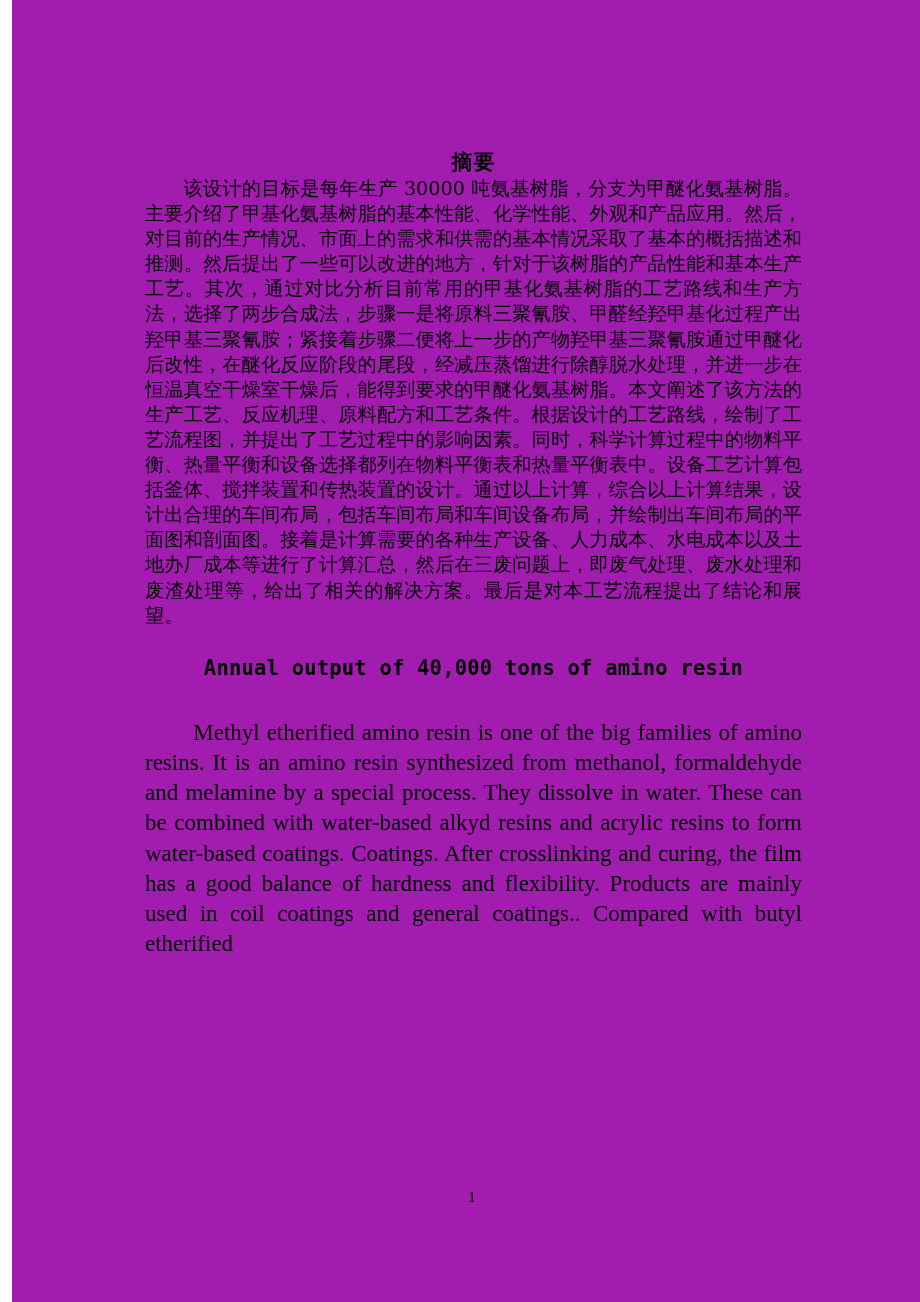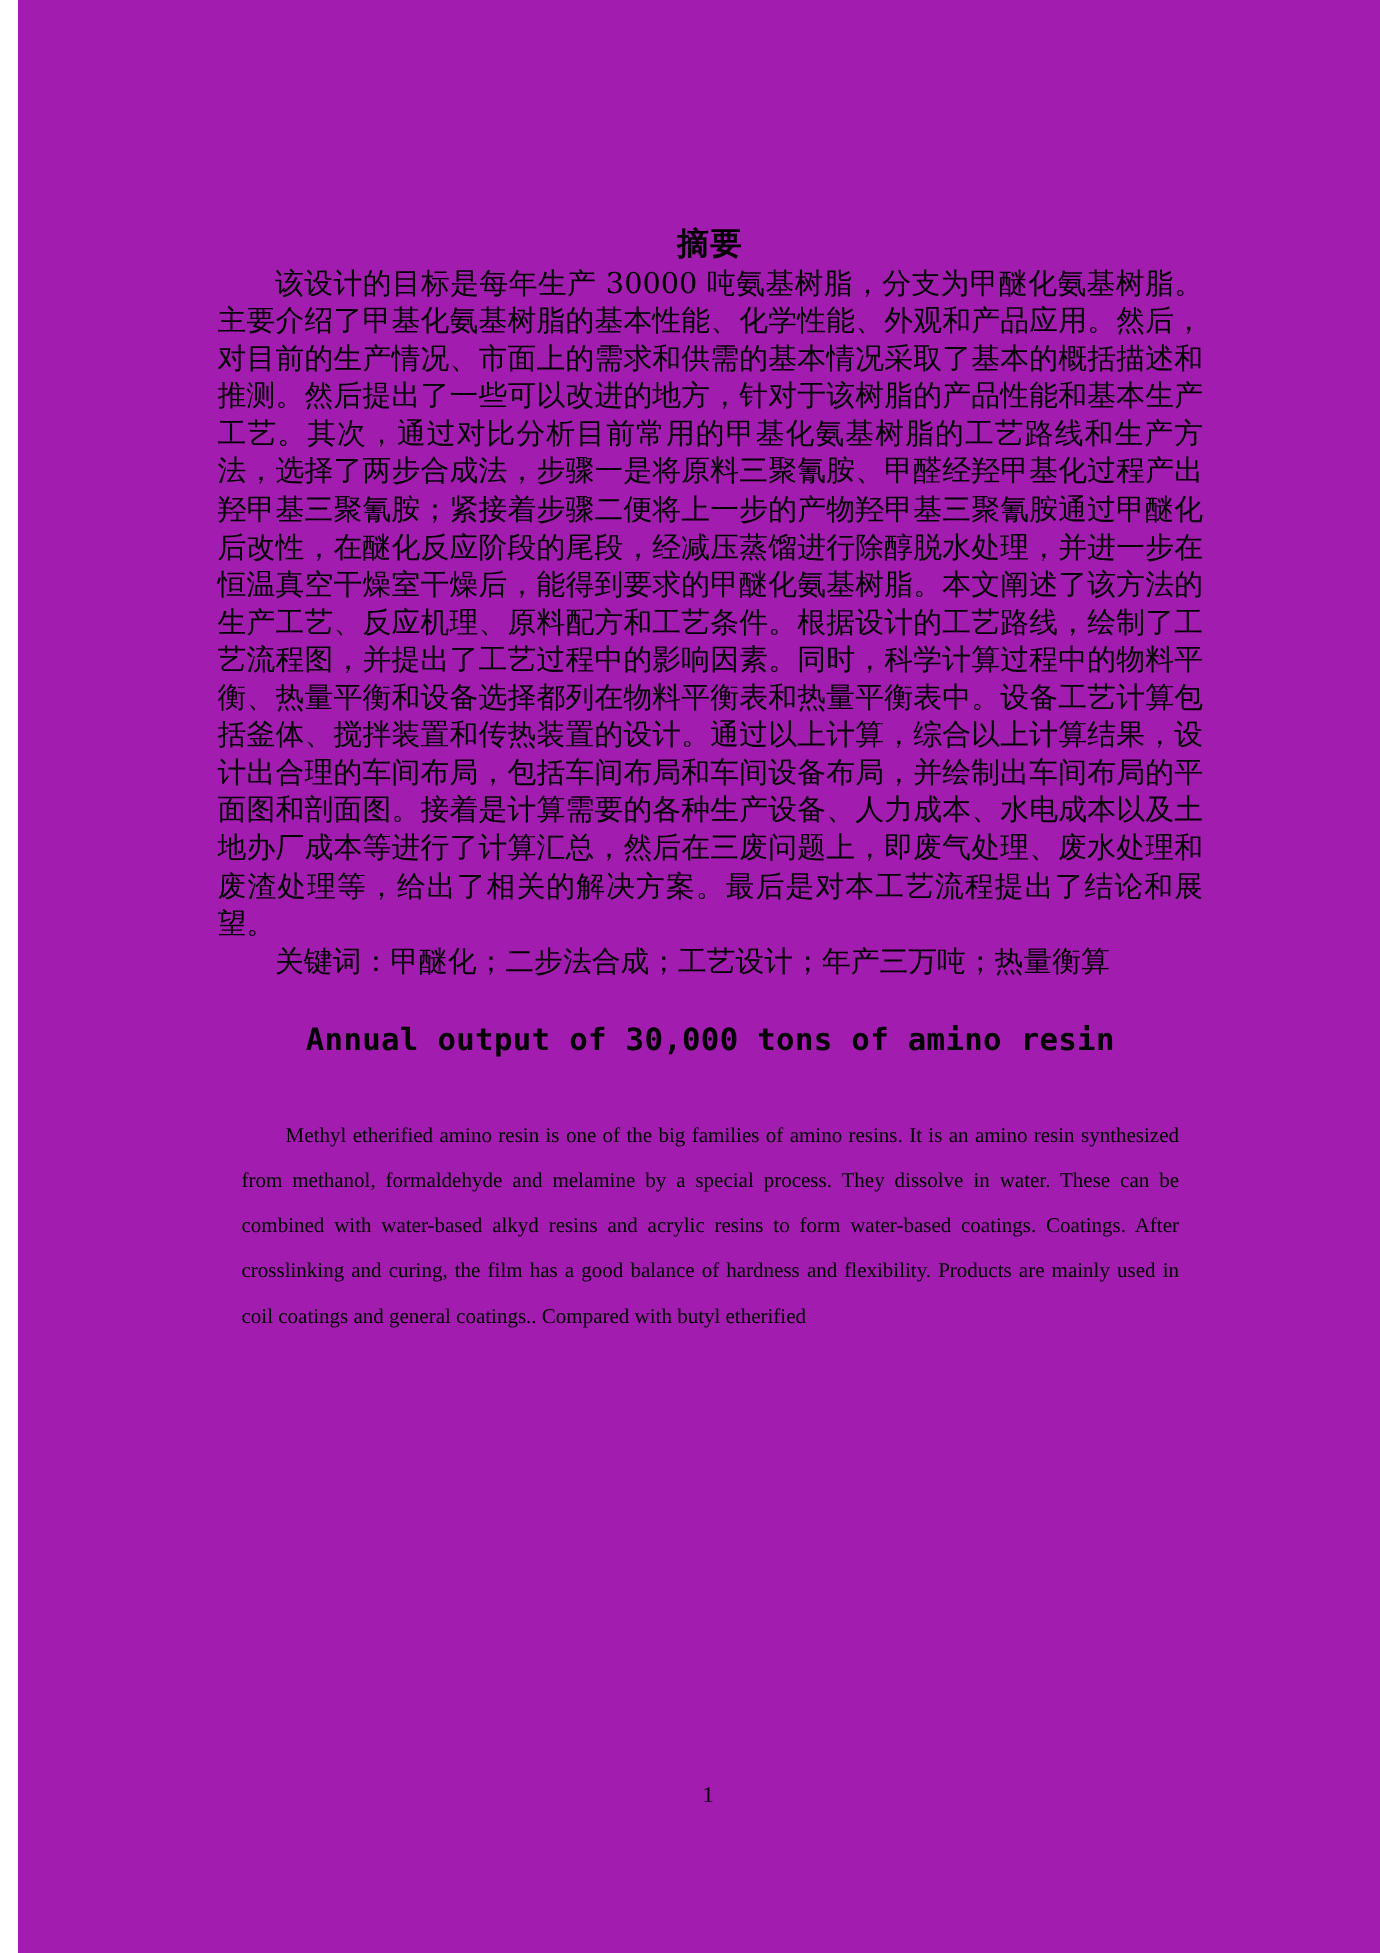--- a/index.html
+++ b/index.html
@@ -88,25 +88,25 @@
     font-size: 21px;
     line-height: 30px;
     text-align: center;
     margin: 0;
     margin-top: 41px;
   }
 
   
   .en-body {
     font-family: "Liberation Serif", "DejaVu Serif", serif;
-    font-size: 14px;
+    font-size: 23px;
     line-height: 30.2px;
     text-align: justify;
     text-indent: 2.1em;
-    margin: 16px;
+    margin: 0;
     margin-top: 35px;
     hyphens: none;
   }
 
   
   .page-number {
     position: absolute;
     left: 0;
     top: 1188px;
     width: 920px;
@@ -121,23 +121,22 @@
 <body>
 
 <div class="page">
   <div class="content">
 
     <h1 class="cn-title">摘要</h1>
 
 
     <p class="cn-body">该设计的目标是每年生产 30000 吨氨基树脂，分支为甲醚化氨基树脂。主要介绍了甲基化氨基树脂的基本性能、化学性能、外观和产品应用。然后，对目前的生产情况、市面上的需求和供需的基本情况采取了基本的概括描述和推测。然后提出了一些可以改进的地方，针对于该树脂的产品性能和基本生产工艺。其次，通过对比分析目前常用的甲基化氨基树脂的工艺路线和生产方法，选择了两步合成法，步骤一是将原料三聚氰胺、甲醛经羟甲基化过程产出羟甲基三聚氰胺；紧接着步骤二便将上一步的产物羟甲基三聚氰胺通过甲醚化后改性，在醚化反应阶段的尾段，经减压蒸馏进行除醇脱水处理，并进一步在恒温真空干燥室干燥后，能得到要求的甲醚化氨基树脂。本文阐述了该方法的生产工艺、反应机理、原料配方和工艺条件。根据设计的工艺路线，绘制了工艺流程图，并提出了工艺过程中的影响因素。同时，科学计算过程中的物料平衡、热量平衡和设备选择都列在物料平衡表和热量平衡表中。设备工艺计算包括釜体、搅拌装置和传热装置的设计。通过以上计算，综合以上计算结果，设计出合理的车间布局，包括车间布局和车间设备布局，并绘制出车间布局的平面图和剖面图。接着是计算需要的各种生产设备、人力成本、水电成本以及土地办厂成本等进行了计算汇总，然后在三废问题上，即废气处理、废水处理和废渣处理等，给出了相关的解决方案。最后是对本工艺流程提出了结论和展望。</p>
 
-    <p class="cn-keywords">关键词：甲醚化；二步法合成；工艺设计；年产三万吨；热量衡算</p>
 
-    <h2 class="en-title">Annual output of 30,000 tons of amino resin</h2>
+    <h2 class="en-title">Annual output of 40,000 tons of amino resin</h2>
 
 
     <p class="en-body">Methyl etherified amino resin is one of the big families of amino resins. It is an amino resin synthesized from methanol, formaldehyde and melamine by a special process. They dissolve in water. These can be combined with water-based alkyd resins and acrylic resins to form water-based coatings. Coatings. After crosslinking and curing, the film has a good balance of hardness and flexibility. Products are mainly used in coil coatings and general coatings.. Compared with butyl etherified</p>
 
   </div>
 
   <div class="page-number">1</div>
 </div>
 
 </body></html>

